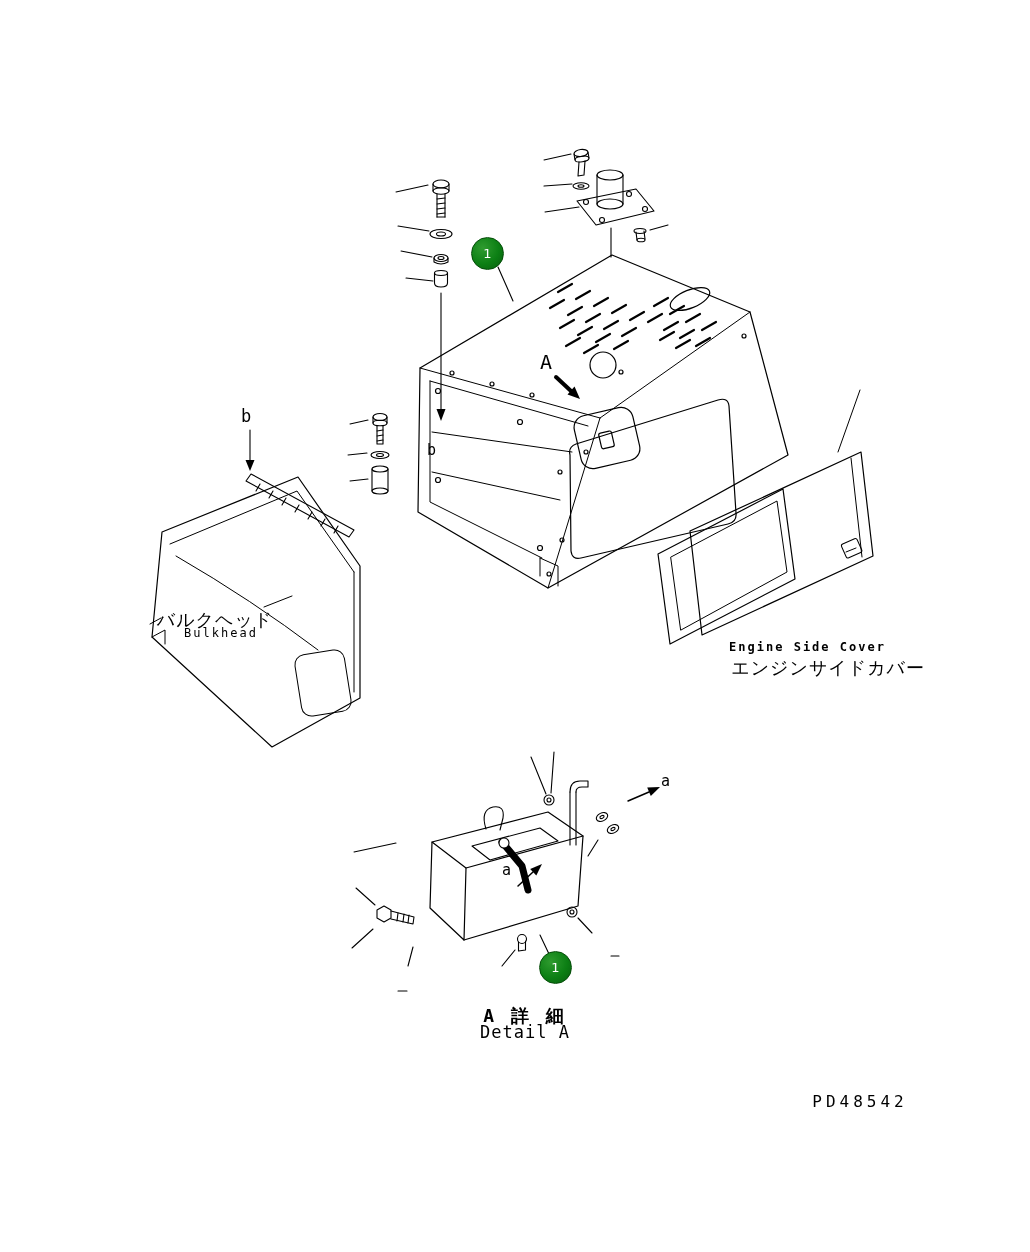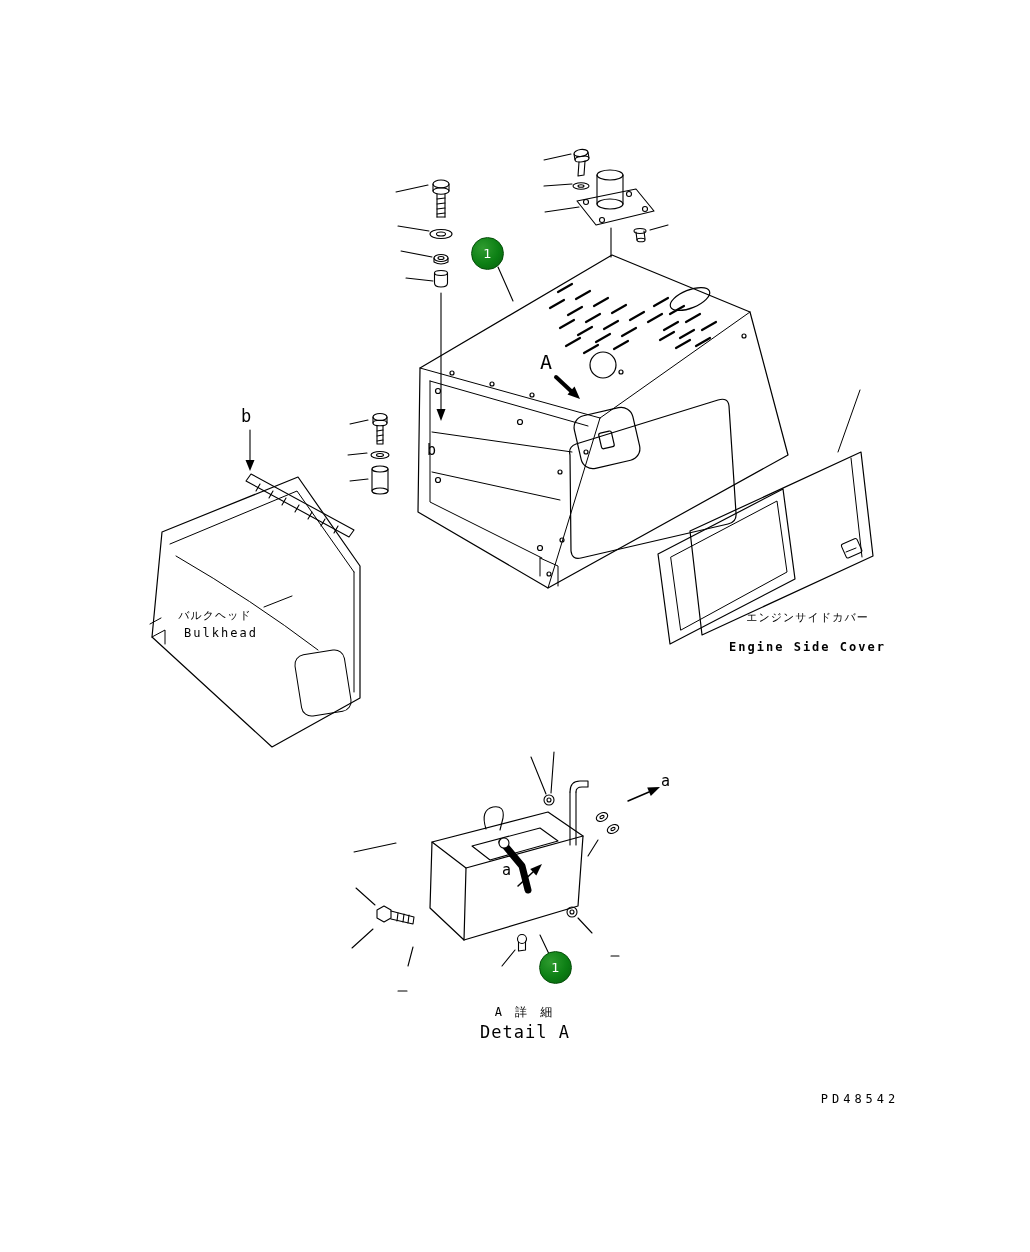--- a/index.html
+++ b/index.html
@@ -5,25 +5,25 @@
   html,body{margin:0;padding:0;background:#fff;}
   .canvas{
     position:relative;width:1030px;height:1252px;background:#ffffff;
     font-family:"DejaVu Sans Mono","Liberation Mono",monospace;color:#000;overflow:hidden;
   }
   .canvas svg{position:absolute;left:0;top:0;}
   .lbl{position:absolute;white-space:nowrap;}
   .lbl.center{text-align:center;white-space:normal;}
   .ref{font-size:16px;}
   .view-letter{font-size:20px;}
-  .jp{font-size:11px;letter-spacing:1px;}
+  .jp{font-size:18px;letter-spacing:1px;}
   .en{font-size:12px;letter-spacing:2px;}
-  .detail-jp{font-size:12px;letter-spacing:3px;}
+  .detail-jp{font-size:18px;letter-spacing:3px;font-weight:bold;}
   .detail-en{font-size:17px;letter-spacing:1px;}
-  .code{font-size:12px;letter-spacing:4px;}
+  .code{font-size:16px;letter-spacing:4px;}
   .callout{
     position:absolute;width:33px;height:33px;border-radius:50%;
     background:radial-gradient(circle at 35% 32%, #2f9b2f 0%, #0c7f14 55%, #085c0e 100%);
     border:1.5px solid #044d08;box-sizing:border-box;
     color:#fff;display:flex;align-items:center;justify-content:center;
     font-size:13px;font-family:"DejaVu Sans","Liberation Sans",sans-serif;
   }
 </style>
 </head>
 <body>
@@ -226,21 +226,21 @@
 
   <div class="lbl view-letter" style="left:540px;top:350px;">A</div>
   <div class="lbl ref" style="left:241px;top:406px;font-size:17px;">b</div>
   <div class="lbl ref" style="left:427px;top:441px;font-size:15px;">b</div>
   <div class="lbl ref" style="left:661px;top:772px;font-size:15px;">a</div>
   <div class="lbl ref" style="left:502px;top:861px;font-size:15px;">a</div>
 
   <div class="lbl center jp" style="left:150px;top:608px;width:130px;">バルクヘッド</div>
   <div class="lbl center en" style="left:156px;top:626px;width:130px;">Bulkhead</div>
 
-  <div class="lbl center jp" style="left:690px;top:610px;width:235px;">エンジンサイドカバー</div>
+  <div class="lbl center jp" style="left:690px;top:656px;width:235px;text-align:right;">エンジンサイドカバー</div>
   <div class="lbl center en" style="left:690px;top:640px;width:235px;font-weight:bold;">Engine Side Cover</div>
 
   <div class="lbl center detail-jp" style="left:445px;top:1004px;width:160px;">A 詳 細</div>
   <div class="lbl center detail-en" style="left:445px;top:1022px;width:160px;">Detail A</div>
 
   <div class="lbl center code" style="left:790px;top:1092px;width:140px;">PD48542</div>
 
   <div class="callout" style="left:471px;top:237px;">
     <span>1</span>
   </div>

